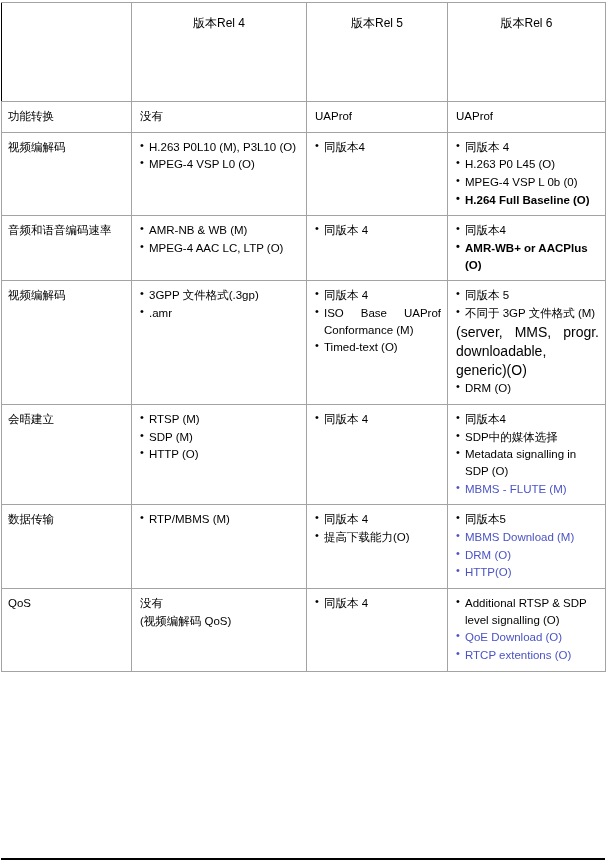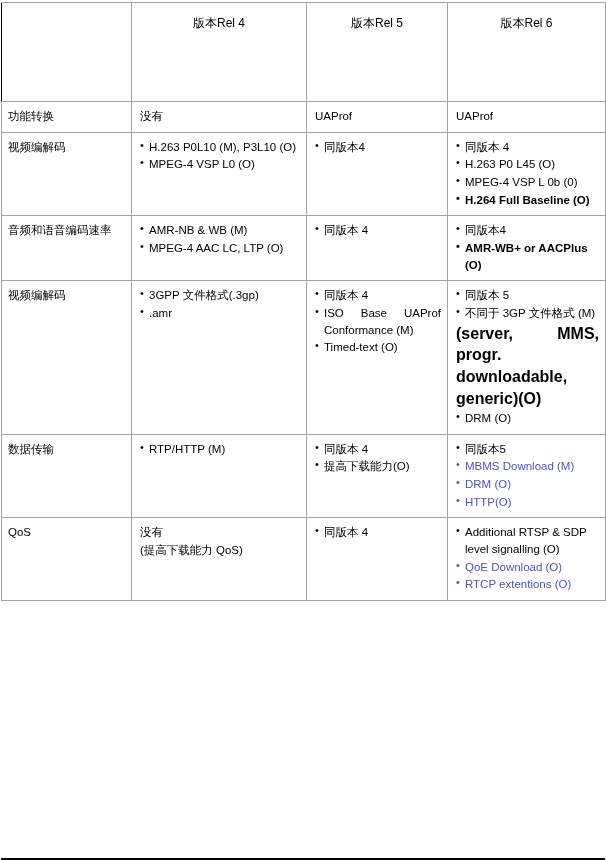--- a/index.html
+++ b/index.html
@@ -70,21 +70,21 @@
     left: 0;
     top: -1px;
     font-size: 11px;
   }
   ul.bl li.nobullet { padding-left: 0; }
   ul.bl li.nobullet:before { content: ""; }
 
   .justify { text-align: justify; }
   .bold { font-weight: bold; }
   .blue { color: #4a53c4; }
-  .small { font-size: 16px; line-height: 1.35; font-weight: bold; }
+  .small { font-size: 14px; line-height: 1.35; }
 
   
   .bottombar {
     position: absolute;
     left: 1px;
     top: 856px;
     width: 604px;
     height: 3px;
     background: #000000;
   }
@@ -185,24 +185,47 @@
           <td>
             <ul class="bl">
               <li>同版本 5</li>
               <li class="justify">不同于 3GP 文件格式 (M)</li>
               <li class="nobullet small justify">(server,      MMS,      progr. downloadable, generic)(O)</li>
               <li>DRM (O)</li>
             </ul>
           </td>
         </tr>
         <tr>
+          <td class="rowlabel">会晤建立</td>
+          <td>
+            <ul class="bl">
+              <li>RTSP (M)</li>
+              <li>SDP (M)</li>
+              <li>HTTP (O)</li>
+            </ul>
+          </td>
+          <td>
+            <ul class="bl">
+              <li>同版本 4</li>
+            </ul>
+          </td>
+          <td>
+            <ul class="bl">
+              <li>同版本4</li>
+              <li>SDP中的媒体选择</li>
+              <li>Metadata  signalling  in SDP (O)</li>
+              <li class="blue">MBMS - FLUTE    (M)</li>
+            </ul>
+          </td>
+        </tr>
+        <tr>
           <td class="rowlabel">数据传输</td>
           <td>
             <ul class="bl">
-              <li>RTP/HTTP (M)</li>
+              <li>RTP/MBMS (M)</li>
             </ul>
           </td>
           <td>
             <ul class="bl">
               <li>同版本 4</li>
               <li>提高下载能力(O)</li>
             </ul>
           </td>
           <td>
             <ul class="bl">
@@ -211,21 +234,21 @@
               <li class="blue">DRM (O)</li>
               <li class="blue">HTTP(O)</li>
             </ul>
           </td>
         </tr>
         <tr>
           <td class="rowlabel">QoS</td>
           <td>
             <ul class="bl">
               <li class="nobullet">没有</li>
-              <li class="nobullet">(提高下载能力 QoS)</li>
+              <li class="nobullet">(视频编解码 QoS)</li>
             </ul>
           </td>
           <td>
             <ul class="bl">
               <li>同版本 4</li>
             </ul>
           </td>
           <td>
             <ul class="bl">
               <li>Additional RTSP &amp; SDP level signalling (O)</li>

